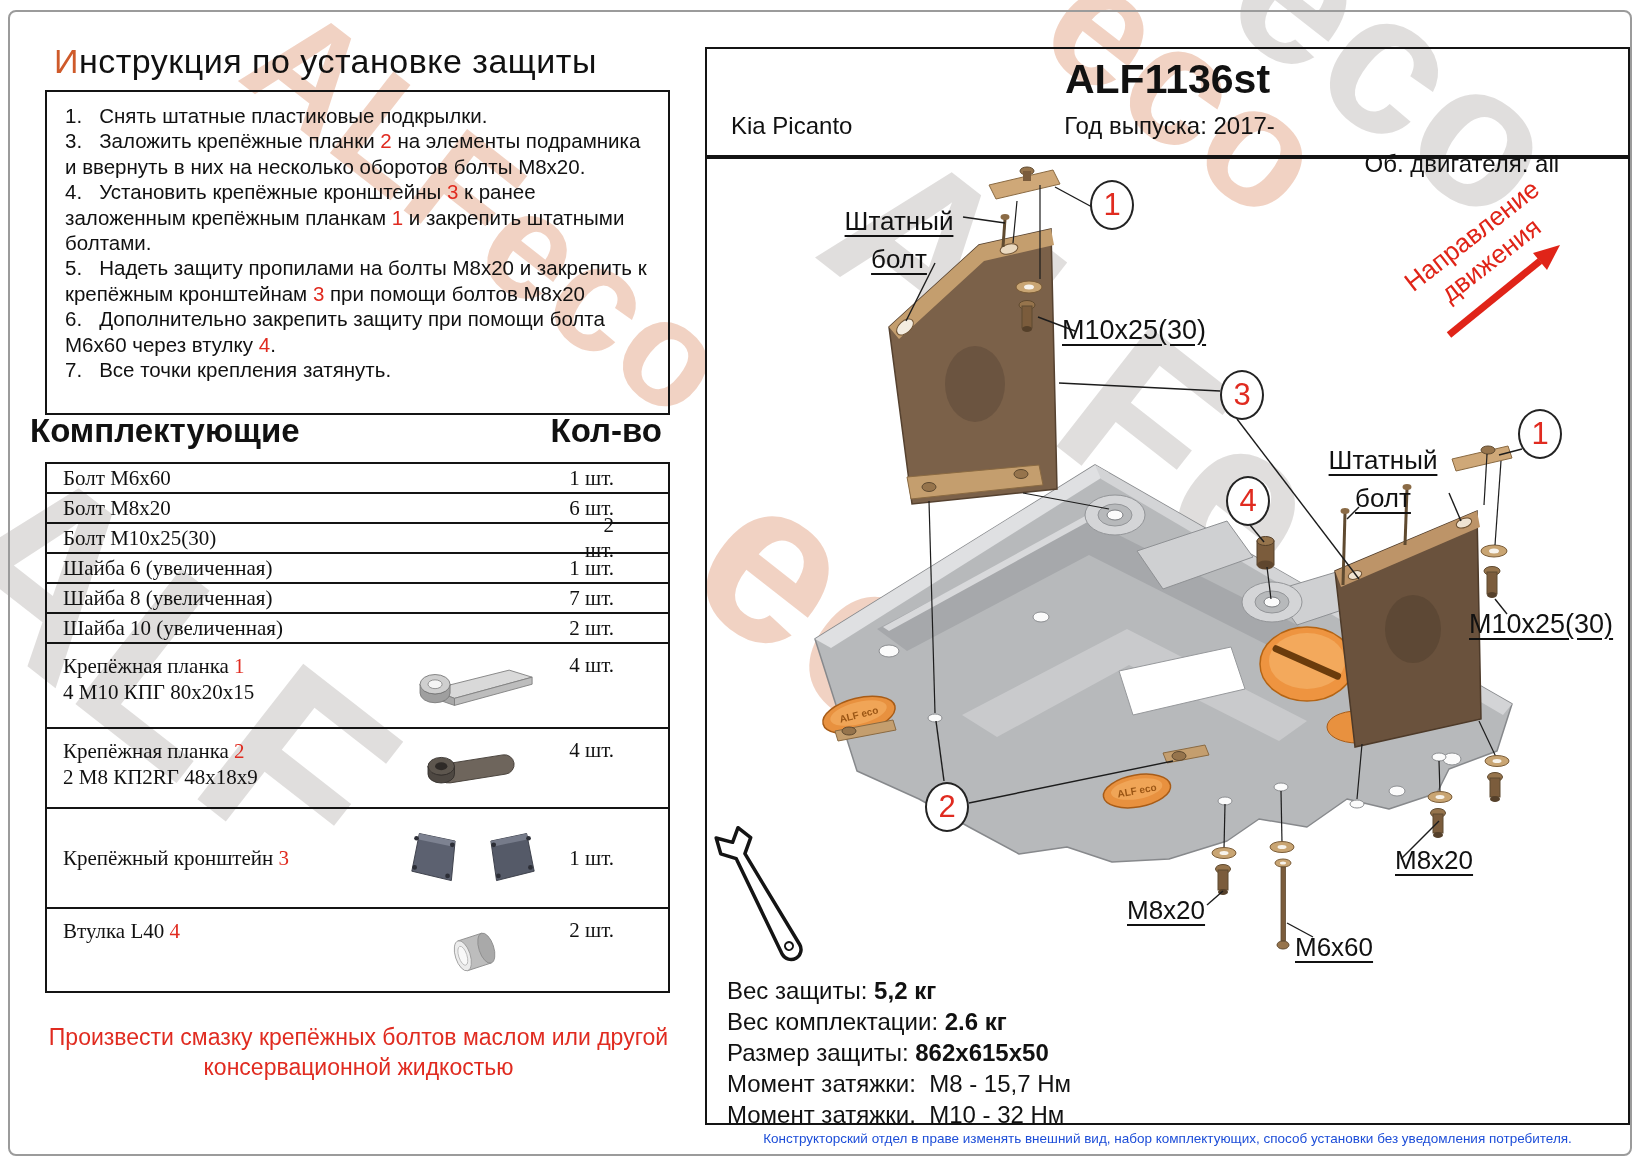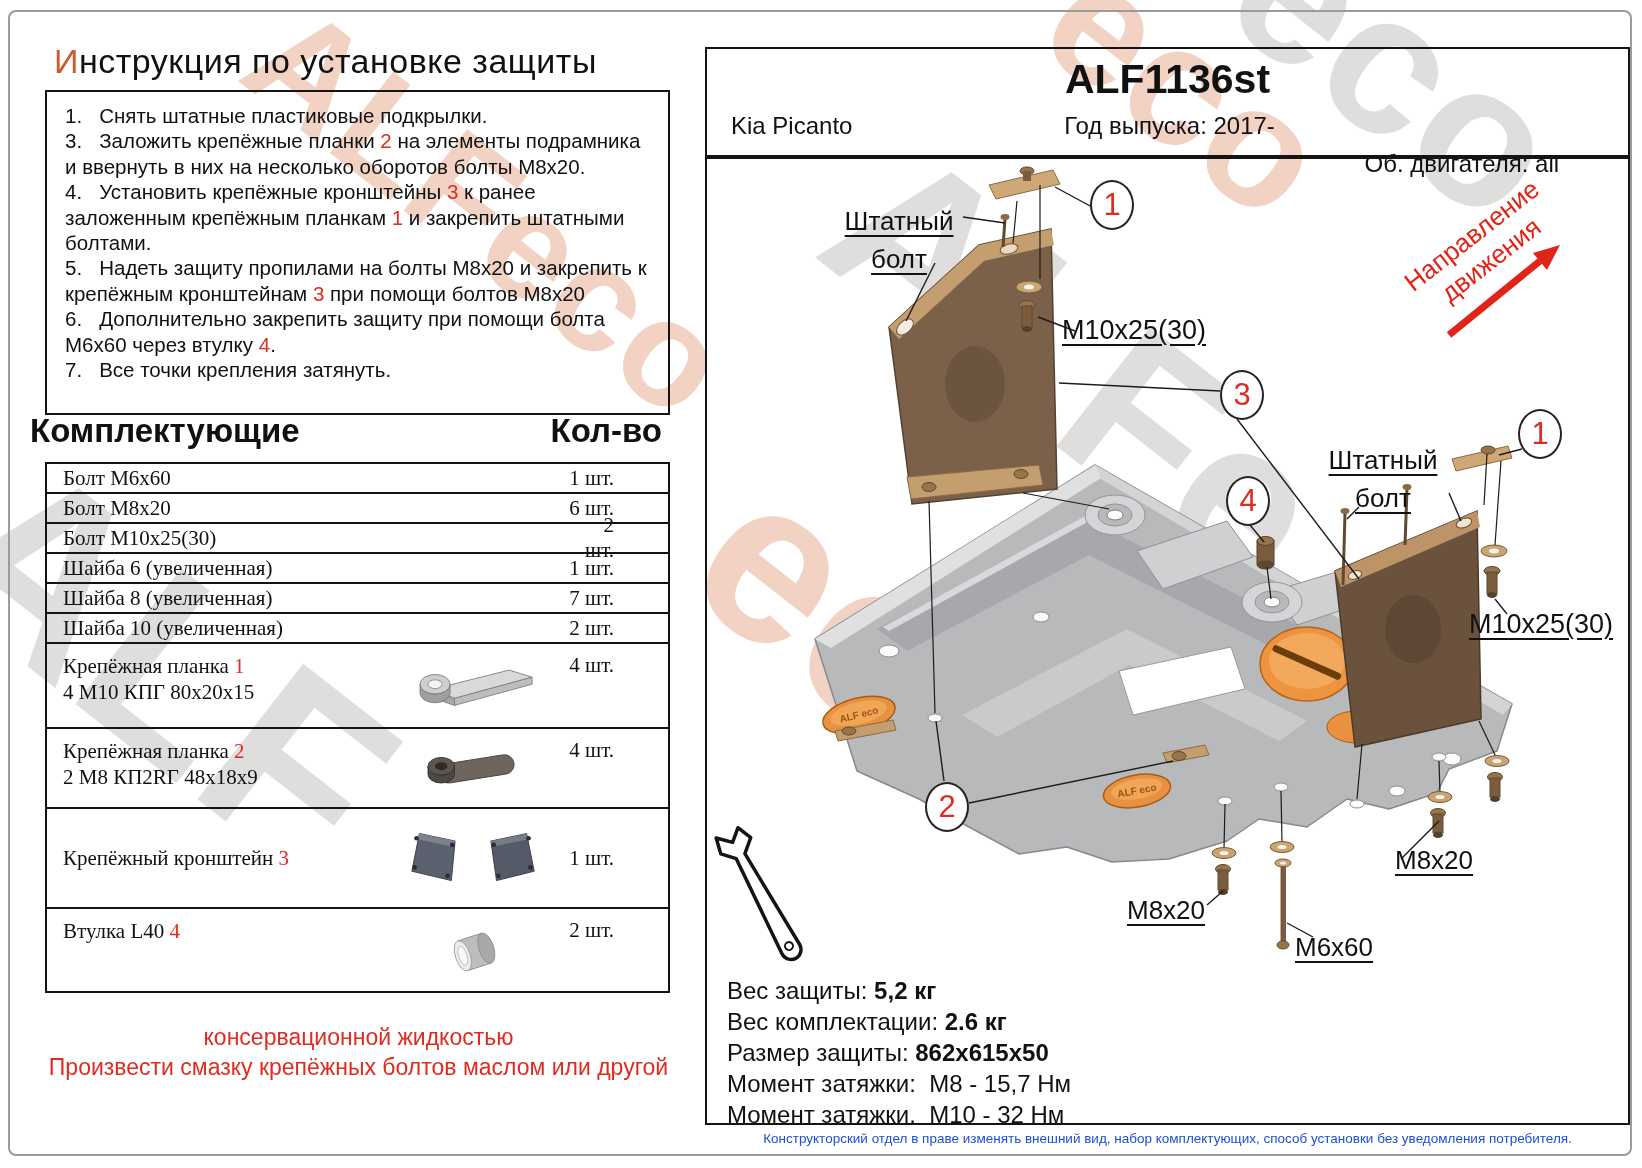--- a/index.html
+++ b/index.html
@@ -189,22 +189,22 @@
             <ellipse cx="72" cy="45" rx="9" ry="19" fill="#ececec" stroke="#9a9a9a"></ellipse>
             <ellipse cx="72" cy="45" rx="5" ry="12" fill="#f8f8f8" stroke="#b5b5b5"></ellipse>
           </g>
         </svg>
       </div>
       <div class="cqty">2 шт.</div>
     </div>
   </div>
 
 <div id="warning" class="layer">
+  <div>Произвести смазку крепёжных болтов маслом или другой</div>
   <div>консервационной жидкостью</div>
-  <div>Произвести смазку крепёжных болтов маслом или другой</div>
 </div>
 
 <div id="rp-head" class="layer">
   <div class="pn">ALF1136st</div>
   <div class="sub">
     <span>Kia Picanto</span>
     <span class="mid">Год выпуска: 2017-</span>
     <span class="rgt">Об. двигателя: all</span>
   </div>
 </div>

